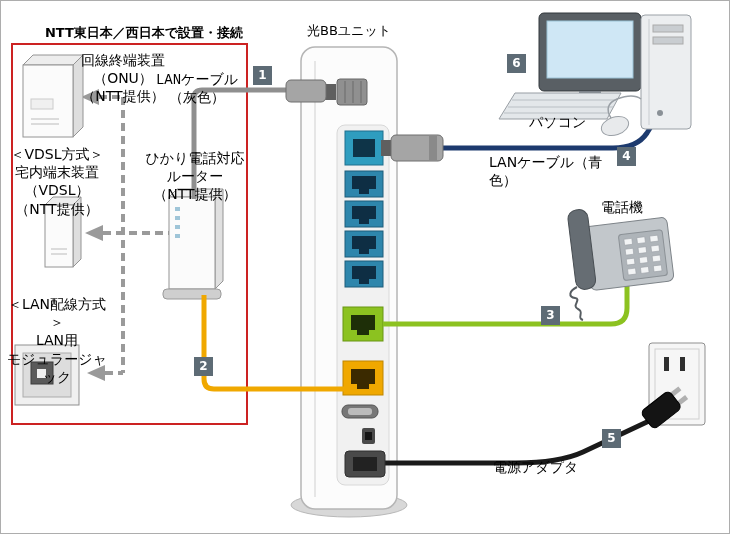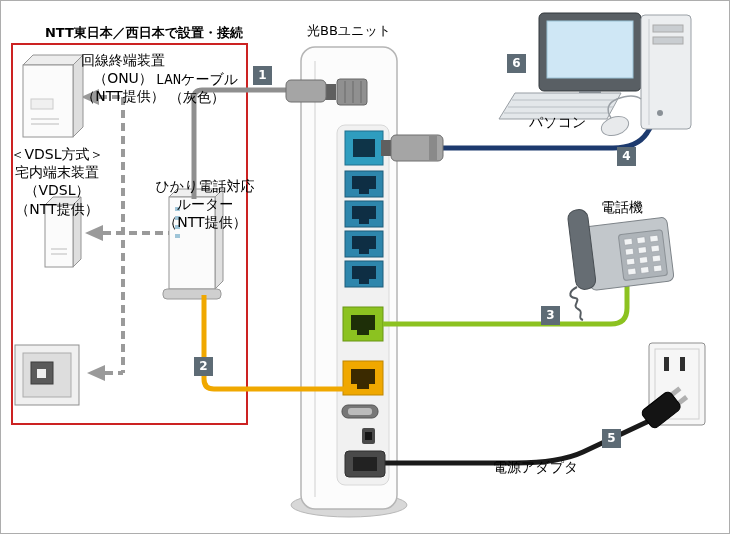--- a/index.html
+++ b/index.html
@@ -222,30 +222,34 @@
 
   <div class="lbl center" style="left:74px;top:50px;width:96px;">回線終端装置
 （ONU）
 （NTT提供）</div>
 
   <div class="lbl center" style="left:8px;top:144px;width:96px;">＜VDSL方式＞
 宅内端末装置
 （VDSL）
 （NTT提供）</div>
 
-
-  <div class="lbl center" style="left:138px;top:176px;width:112px;margin-left:10px;">ひかり電話対応ルーター
+  <div class="lbl center" style="left:4px;top:294px;width:104px;">＜LAN配線方式＞
+LAN用
+モジュラージャック</div>
+
+  <div class="lbl center" style="left:138px;top:148px;width:112px;">ひかり電話対応ルーター
 （NTT提供）</div>
 
   <div class="lbl center t11" style="left:300px;top:22px;width:96px;">光BBユニット</div>
 
   <div class="lbl right" style="left:144px;top:70px;width:104px;">LANケーブル（灰色）</div>
 
 
 
+  <div class="lbl" style="left:488px;top:152px;width:120px;">LANケーブル（青色）</div>
 
   <div class="lbl" style="left:492px;top:457px;width:100px;">電源アダプタ</div>
 
   <div class="lbl" style="left:528px;top:112px;width:70px;">パソコン</div>
 
   <div class="lbl" style="left:600px;top:197px;width:60px;">電話機</div>
 
   <div class="badge" style="left:252px;top:65px;">1</div>
   <div class="badge" style="left:193px;top:356px;">2</div>
   <div class="badge" style="left:540px;top:305px;">3</div>

